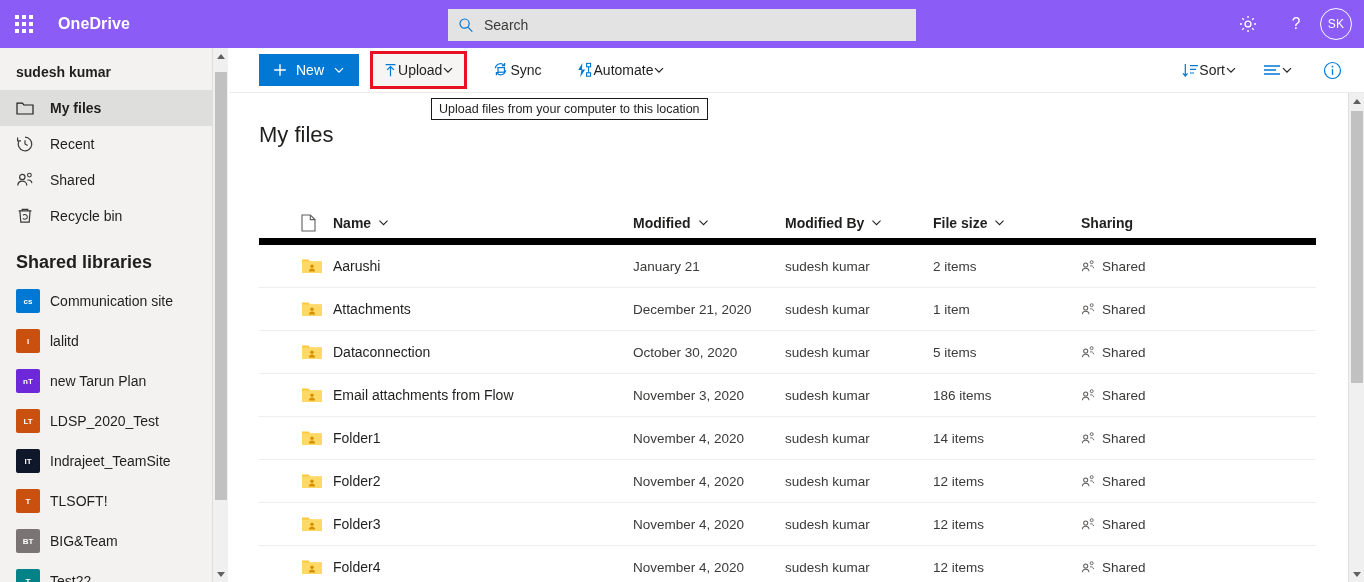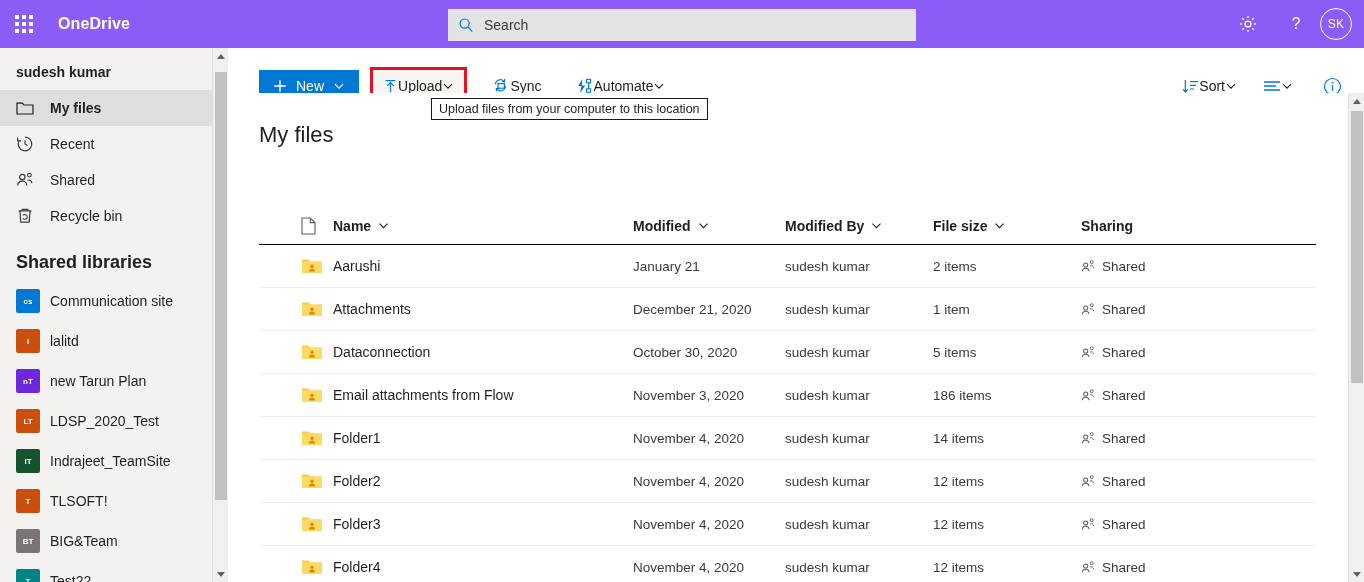--- a/index.html
+++ b/index.html
@@ -94,21 +94,21 @@
   .vscroll .arrow.down { bottom: 0; }
   .vscroll .thumb {
     position: absolute; left: 2px; width: 12px; background: #c1c1c1; cursor: pointer;
   }
   .tri { width: 0; height: 0; border-left: 4px solid transparent; border-right: 4px solid transparent; }
   .tri.up { border-bottom: 5px solid #606060; }
   .tri.down { border-top: 5px solid #606060; }
 
   
   .cmdbar {
-    position: absolute; top: 64px; left: 229px; width: 1135px; height: 45px;
+    position: absolute; top: 48px; left: 229px; width: 1135px; height: 45px;
     background: #ffffff; border-bottom: 1px solid #edebe9; display: flex; align-items: center;
   }
   .btn-new {
     margin-left: 30px; height: 32px; background: #0078d4; color: #fff;
     display: flex; align-items: center; padding: 0 14px; font-size: 14px; cursor: pointer;
     gap: 9px; white-space: nowrap;
   }
   .cmd-btn {
     height: 32px; display: flex; align-items: center; padding: 0 10px; gap: 0;
     font-size: 14px; color: #201f1e; cursor: pointer; white-space: nowrap; background: transparent;
@@ -132,21 +132,21 @@
   
   .content {
     position: absolute; top: 93px; left: 229px; width: 1119px; height: 489px;
     background: #fff; overflow: hidden;
   }
   .page-title {
     font-size: 22px; color: #201f1e; padding: 29px 0 0 30px; font-weight: 400;
   }
   .filetable { position: absolute; left: 30px; top: 114px; width: 1057px; }
   .row { display: flex; align-items: center; height: 43px; border-bottom: 1px solid #f0eeed; }
-  .row.header { height: 38px; border-bottom: 1px solid #000000; }
+  .row.header { height: 38px; border-bottom: 7px solid #000000; }
   .col-ico { width: 74px; flex: 0 0 74px; display: flex; align-items: center; padding-left: 42px; }
   .col-name { width: 300px; flex: 0 0 300px; }
   .col-mod  { width: 152px; flex: 0 0 152px; }
   .col-modby{ width: 148px; flex: 0 0 148px; }
   .col-size { width: 148px; flex: 0 0 148px; }
   .col-share{ flex: 1 1 auto; display: flex; align-items: center; gap: 6px; }
   .hcell {
     font-size: 14px; font-weight: 700; color: #201f1e; display: flex; align-items: center;
     gap: 7px; cursor: pointer;
   }
@@ -256,21 +256,21 @@
   </div>
   <div class="lib-item">
     <span class="lib-tile" style="background:#6d28d9">nT</span>
     <span class="lbl">new Tarun Plan</span>
   </div>
   <div class="lib-item">
     <span class="lib-tile" style="background:#ca5010">LT</span>
     <span class="lbl">LDSP_2020_Test</span>
   </div>
   <div class="lib-item">
-    <span class="lib-tile" style="background:#14532d">IT</span>
+    <span class="lib-tile" style="background:#0f172a">IT</span>
     <span class="lbl">Indrajeet_TeamSite</span>
   </div>
   <div class="lib-item">
     <span class="lib-tile" style="background:#ca5010">T</span>
     <span class="lbl">TLSOFT!</span>
   </div>
   <div class="lib-item">
     <span class="lib-tile" style="background:#7a7574">BT</span>
     <span class="lbl">BIG&amp;Team</span>
   </div>

